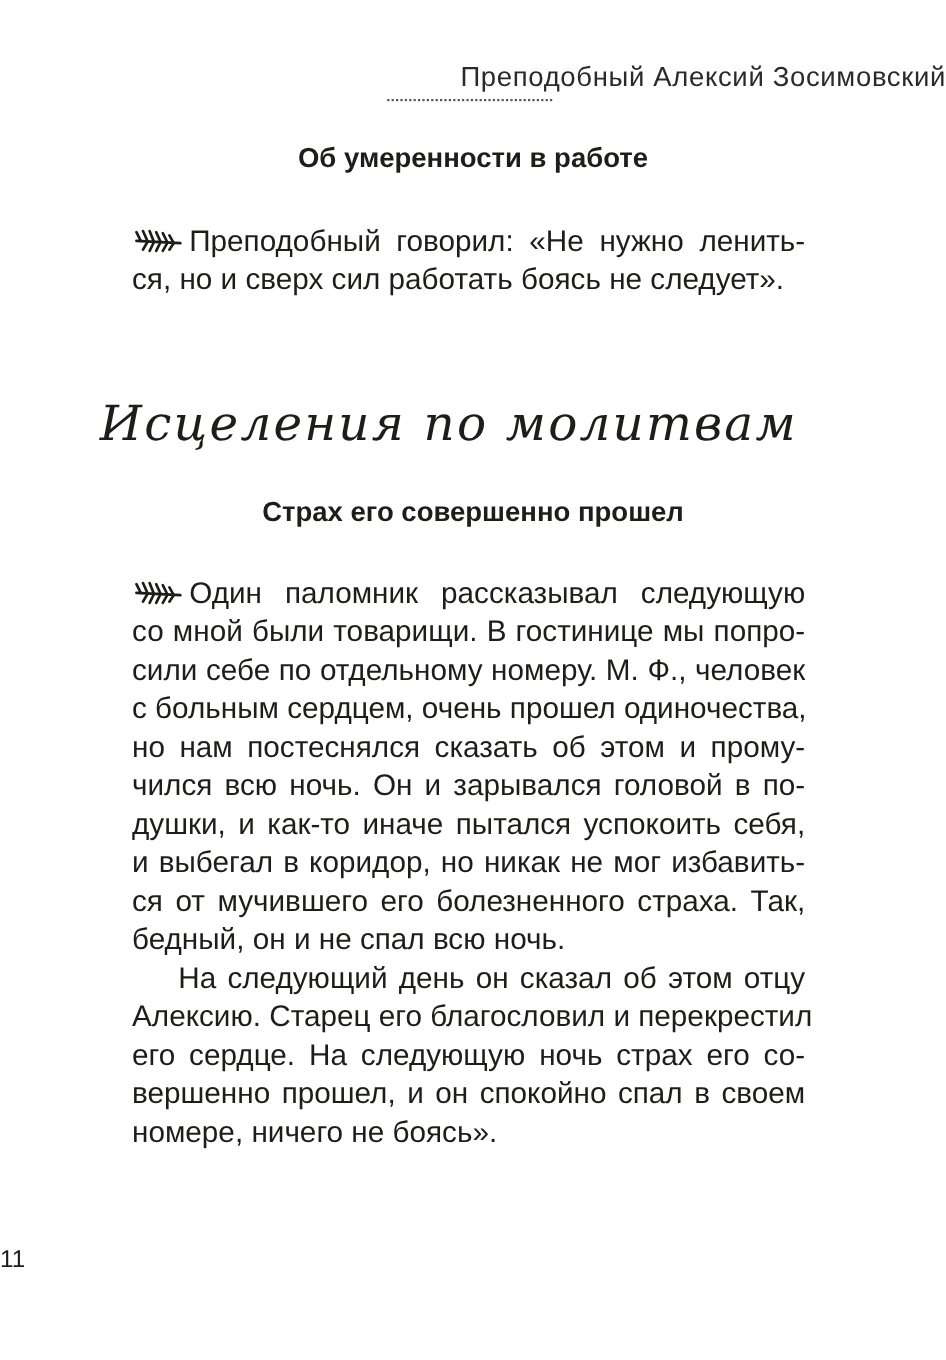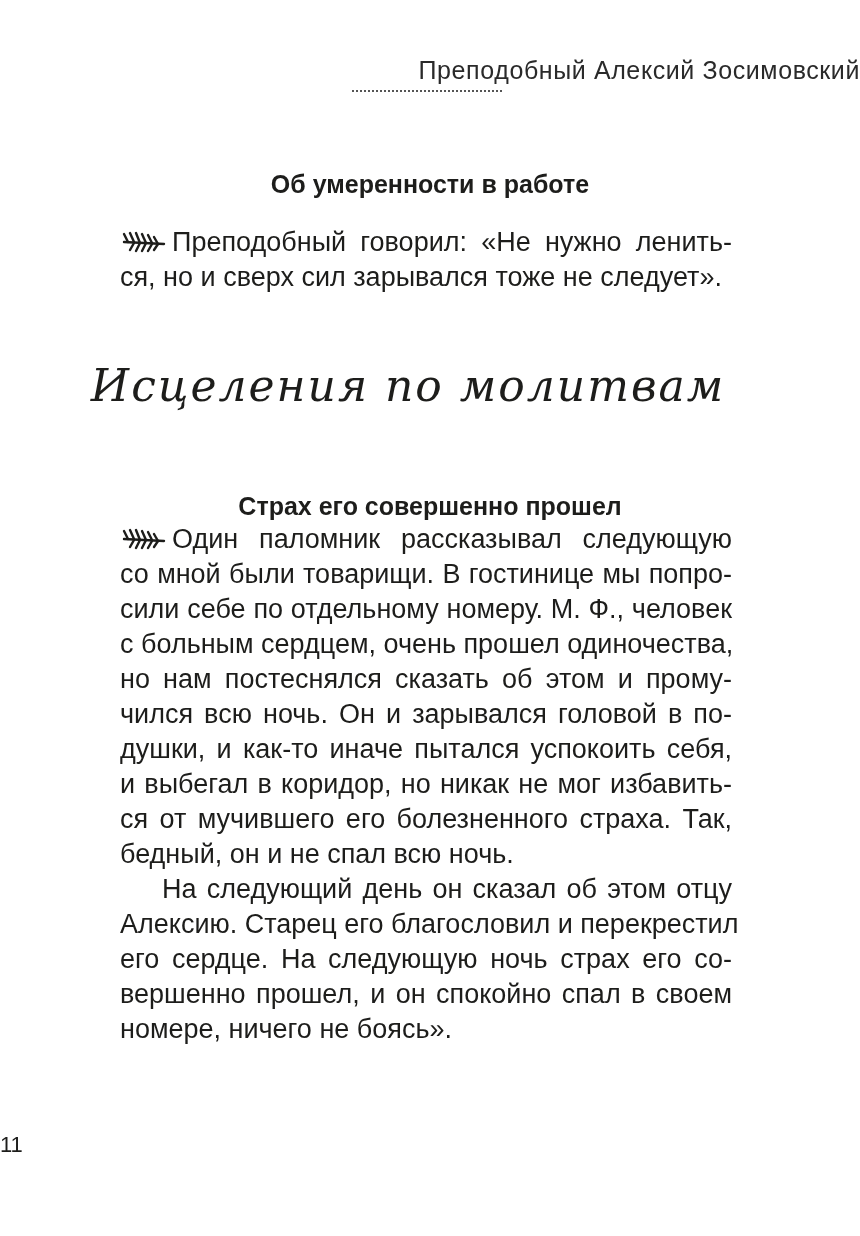--- a/index.html
+++ b/index.html
@@ -1,53 +1,53 @@
 <!DOCTYPE html>
 <html><head>
 <meta charset="utf-8">
 <style>
   html, body { margin: 0; padding: 0; background: #ffffff; }
   body { width: 860px; height: 1236px; position: relative; overflow: hidden; color: #1d1d1b; font-family: "Liberation Sans", sans-serif; }
   .running-head { position: absolute; top: 56px; left: 0; width: 860px; text-align: right; font-size: 25px; letter-spacing: 0.6px; color: #2a2a2a; }
   .dots { position: absolute; top: 86px; left: 352px; width: 150px; height: 4px; border-bottom: 2px dotted #555; }
-  .h2 { position: absolute; left: 0; width: 860px; text-align: center; font-weight: bold; font-size: 25px; color: #1d1d1b; margin-top: 40px; }
+  .h2 { position: absolute; left: 0; width: 860px; text-align: center; font-weight: bold; font-size: 25px; color: #1d1d1b; }
   .chapter { position: absolute; top: 360px; left: 0; width: 816px; text-align: center; font-family: "DejaVu Serif", serif; font-style: italic; font-size: 44px; letter-spacing: 2px; color: #1d1d1b; }
   .para { position: absolute; left: 120px; width: 612px; font-size: 27px; line-height: 35px; color: #1d1d1b; }
   .line { display: block; white-space: nowrap; text-align: justify; text-align-last: justify; }
   .line.last { text-align-last: left; }
   .line.indent { padding-left: 42px; }
   .fern { display: inline-block; width: 48px; height: 24px; vertical-align: -3px; margin-right: 4px; }
   .page-number { position: absolute; top: 1132px; left: 0; width: 860px; font-size: 22px; color: #1d1d1b; }
 </style>
 </head>
 <body>
 
 <div class="running-head">Преподобный Алексий Зосимовский</div>
 <div class="dots"></div>
 
 <div class="h2" style="top:130px;">Об умеренности в работе</div>
 
-<div class="para" style="top:202px;margin-top:23px;">
+<div class="para" style="top:202px;">
   <span class="line"><svg class="fern" viewBox="0 0 48 24">
         <g stroke="#1d1d1b" stroke-width="2.4" stroke-linecap="round" fill="none">
           <path d="M4 12 L44 14"></path>
           <path d="M8 12 L4 4"></path>
           <path d="M14 12 L10 3"></path>
           <path d="M20 13 L16 3"></path>
           <path d="M26 13 L22 4"></path>
           <path d="M32 13 L28 5"></path>
           <path d="M38 14 L34 7"></path>
           <path d="M14 13 L10 20"></path>
           <path d="M20 13 L16 21"></path>
           <path d="M26 13 L22 21"></path>
           <path d="M32 14 L28 21"></path>
           <path d="M38 14 L34 20"></path>
         </g>
       </svg><span>Преподобный говорил: «Не нужно ленить-</span></span>
-  <span class="line last">ся, но и сверх сил зарывался тоже не следует».</span>
+  <span class="line last">ся, но и сверх сил работать боясь не следует».</span>
 </div>
 
 <div class="chapter">Исцеления по молитвам</div>
 
 <div class="h2" style="top:452px;">Страх его совершенно прошел</div>
 
 <div class="para" style="top:522px;">
   <span class="line"><svg class="fern" viewBox="0 0 48 24">
         <g stroke="#1d1d1b" stroke-width="2.4" stroke-linecap="round" fill="none">
           <path d="M4 12 L44 14"></path>

